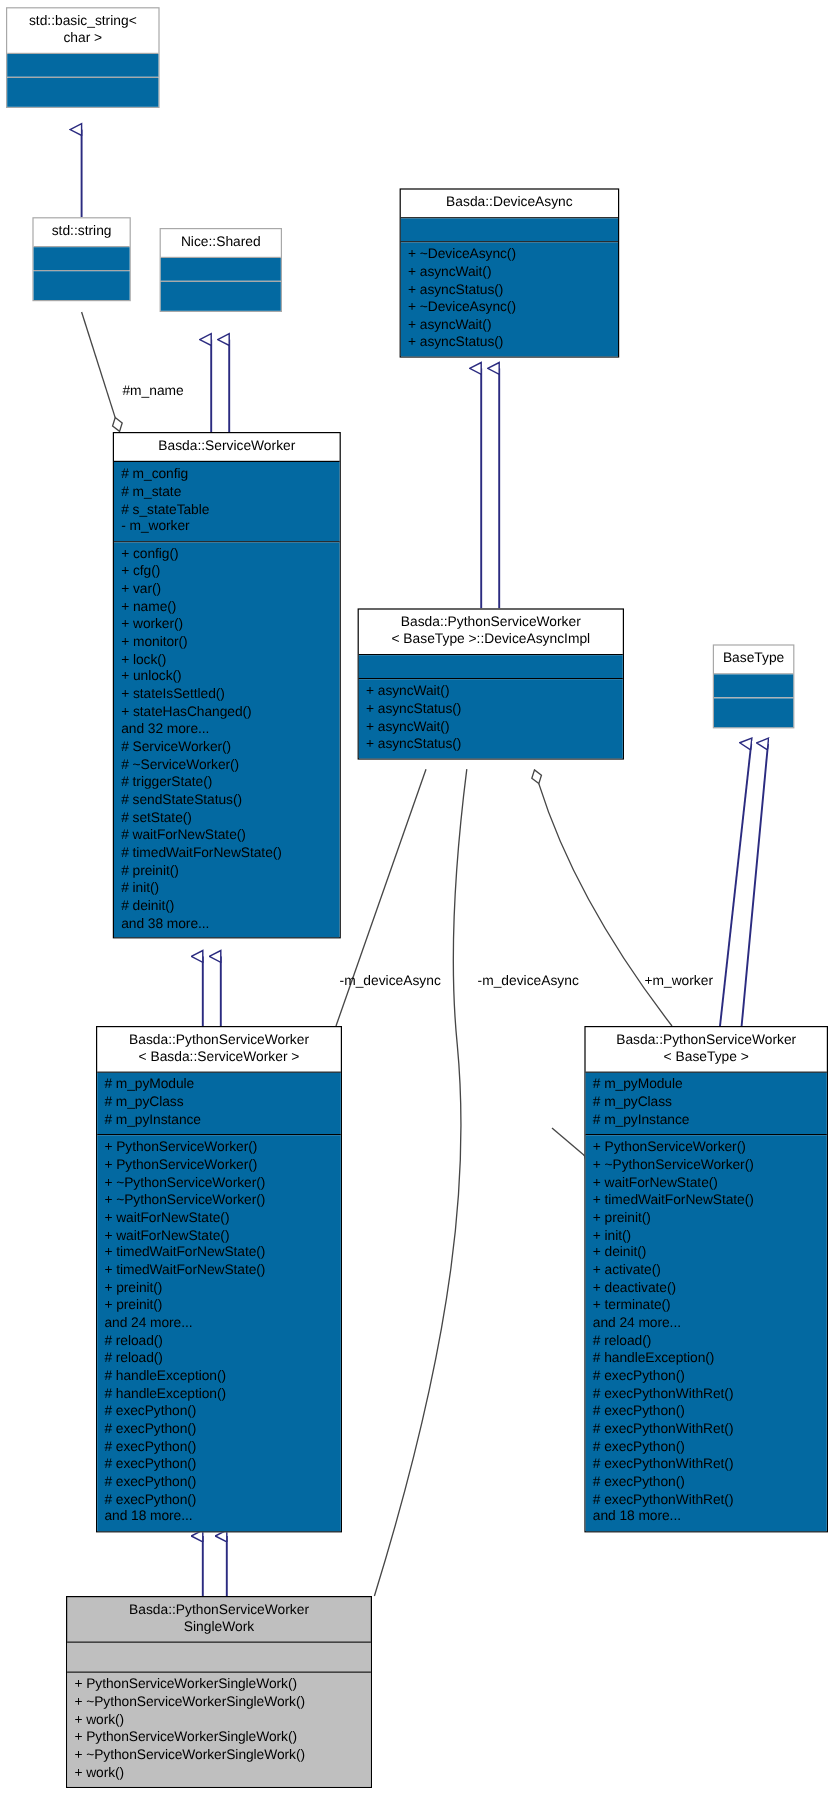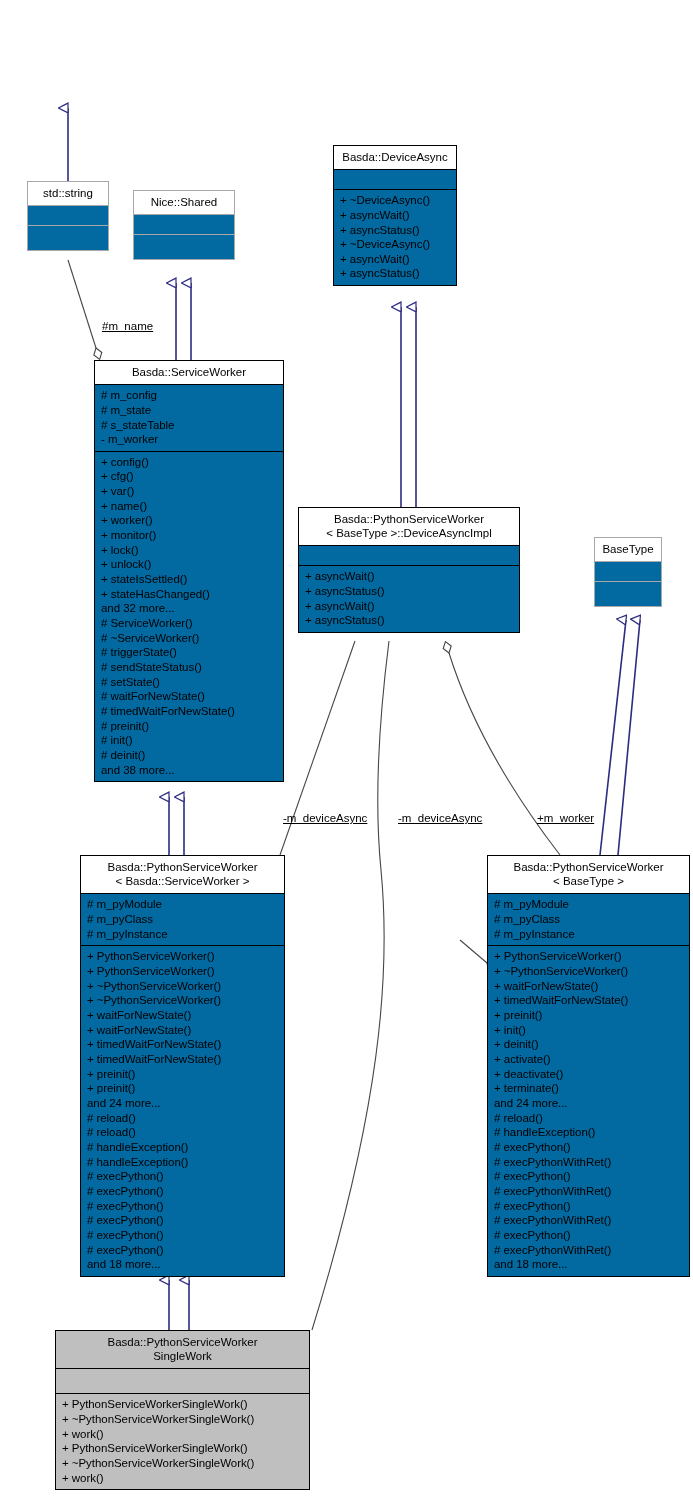--- a/index.html
+++ b/index.html
@@ -83,28 +83,27 @@
   }
 
   
   .edge-label {
     position: absolute;
     font-size: 11.5px;
     color: #000000;
     white-space: nowrap;
     background: transparent;
     z-index: 6;
-    text-decoration: underline;
   }
 
   
   #box-basic-string { left: 5px;   top: 6px;   width: 128px; }
   #box-std-string   { left: 27px;  top: 181px; width: 82px;  }
   #box-nice-shared  { left: 133px; top: 190px; width: 102px; }
-  #box-device-async { left: 333px; top: 145px; width: 124px; }
+  #box-device-async { left: 333px; top: 157px; width: 183px; }
   #box-service-worker { left: 94px; top: 360px; width: 190px; }
   #box-device-async-impl { left: 298px; top: 507px; width: 222px; }
   #box-basetype     { left: 594px; top: 537px; width: 68px;  }
   #box-psw-sw       { left: 80px;  top: 855px; width: 205px; }
   #box-psw-bt       { left: 487px; top: 855px; width: 203px; }
   #box-psw-single   { left: 55px;  top: 1330px; width: 255px; }
 </style>
 </head>
 <body>
 
@@ -141,20 +140,28 @@
 
     <path d="M355,641 L280,855" fill="none" stroke="#464646" stroke-width="1.1"></path>
 
     <path d="M389,641 C379,720 374,800 381,870 C391,975 380,1110 312,1330" fill="none" stroke="#464646" stroke-width="1.1"></path>
 
     <path d="M449,653 C470,720 510,790 560,855" fill="none" stroke="#464646" stroke-width="1.1" marker-start="url(#agg)"></path>
 
     <path d="M487,963 L460,940" fill="none" stroke="#464646" stroke-width="1.1" marker-start="url(#agg)"></path>
   </svg>
 
+  <div class="uml-class faint" id="box-basic-string">
+    <div class="cls-title">std::basic_string&lt;
+char &gt;</div>
+    <div class="sep"></div>
+    <div class="compartment empty"></div>
+    <div class="sep"></div>
+    <div class="compartment empty-tall"></div>
+  </div>
 
   <div class="uml-class faint" id="box-std-string">
     <div class="cls-title">std::string</div>
     <div class="sep"></div>
     <div class="compartment empty"></div>
     <div class="sep"></div>
     <div class="compartment empty-tall"></div>
   </div>
 
   <div class="uml-class faint" id="box-nice-shared">

